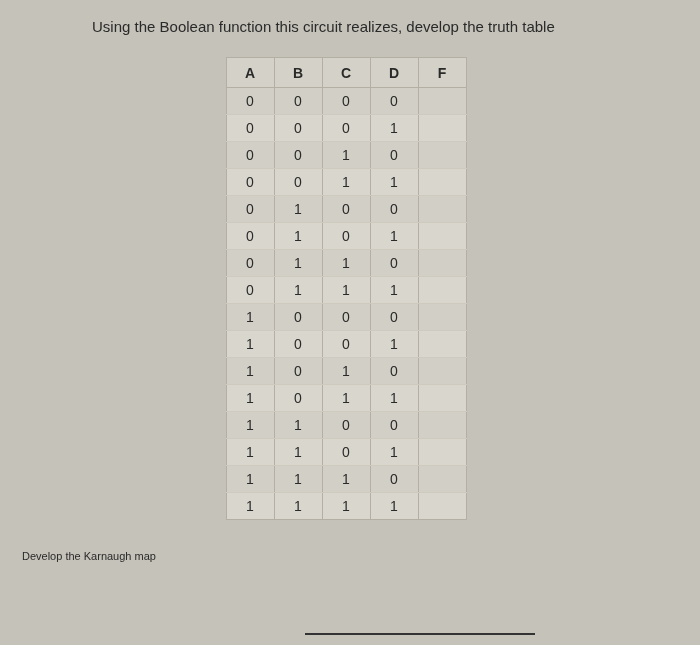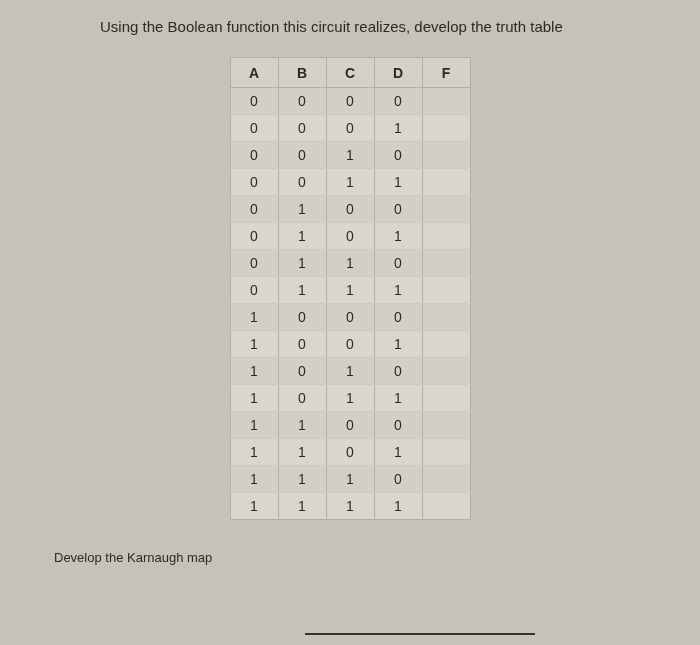--- a/index.html
+++ b/index.html
@@ -15,21 +15,21 @@
     }
     
     body {
       background: #c5c2b9;
       font-family: Arial, Helvetica, sans-serif;
       color: #2a2a2a;
       position: relative;
     }
     
     .page {
-      padding: 18px 30px 20px 30px;
+      padding: 18px 30px 20px 22px;
     }
     
     .instruction-top {
       font-size: 15px;
       margin-left: 70px;
       margin-bottom: 22px;
       color: #2a2a2a;
     }
     
     .table-wrap {
@@ -68,22 +68,22 @@
     
     .truth-table tbody tr:nth-child(odd) td {
       background: #d2cfc6;
     }
     
     .truth-table tbody tr:last-child td {
       border-bottom: 1px solid #b3afa5;
     }
     
     .instruction-bottom {
-      font-size: 13px;
-      margin-left: 24px;
+      font-size: 11px;
+      margin-left: 0;
       margin-top: 16px;
       color: #2a2a2a;
     }
     
     .underline-rule {
       position: absolute;
       left: 305px;
       bottom: 10px;
       width: 230px;
       height: 2px;

